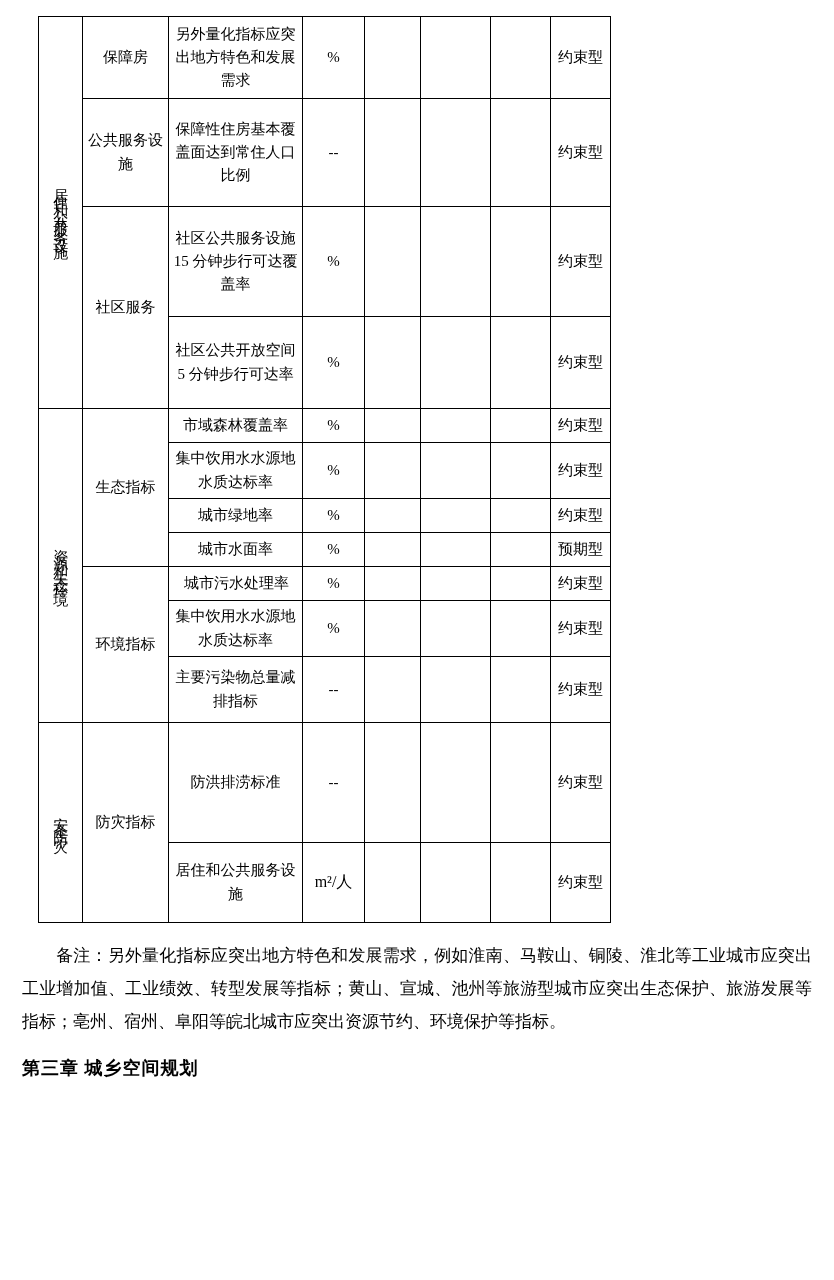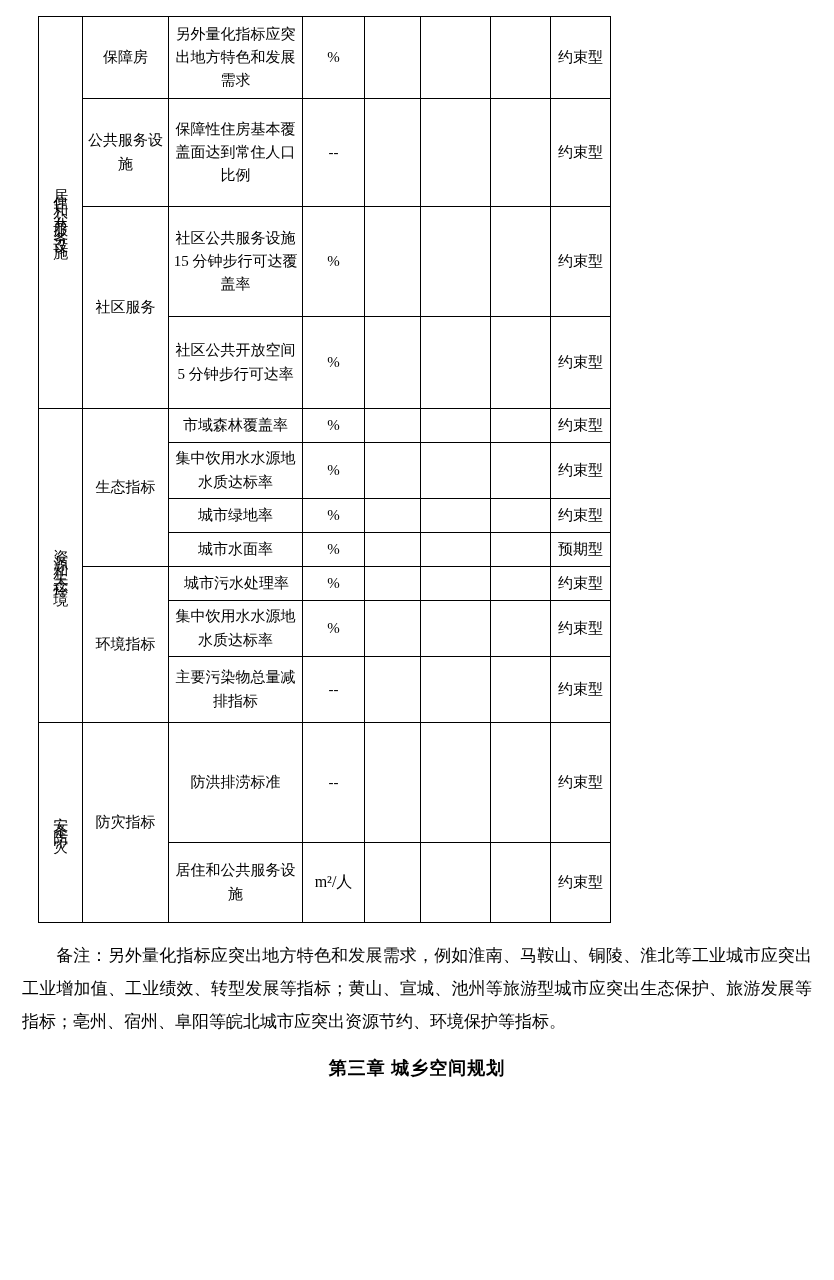--- a/index.html
+++ b/index.html
@@ -64,21 +64,21 @@
     font-size: 17px;
     line-height: 1.95;
     text-align: justify;
     text-justify: inter-ideograph;
   }
   .note .indent {
     display: inline-block;
     width: 2em;
   }
   .chapter-title {
-    text-align: center;
+    text-align: left;
     font-size: 18px;
     font-weight: bold;
     margin-top: 18px;
     letter-spacing: 1px;
   }
   .section-title {
     font-size: 18px;
     font-weight: bold;
     margin-top: 16px;
     letter-spacing: 1px;

